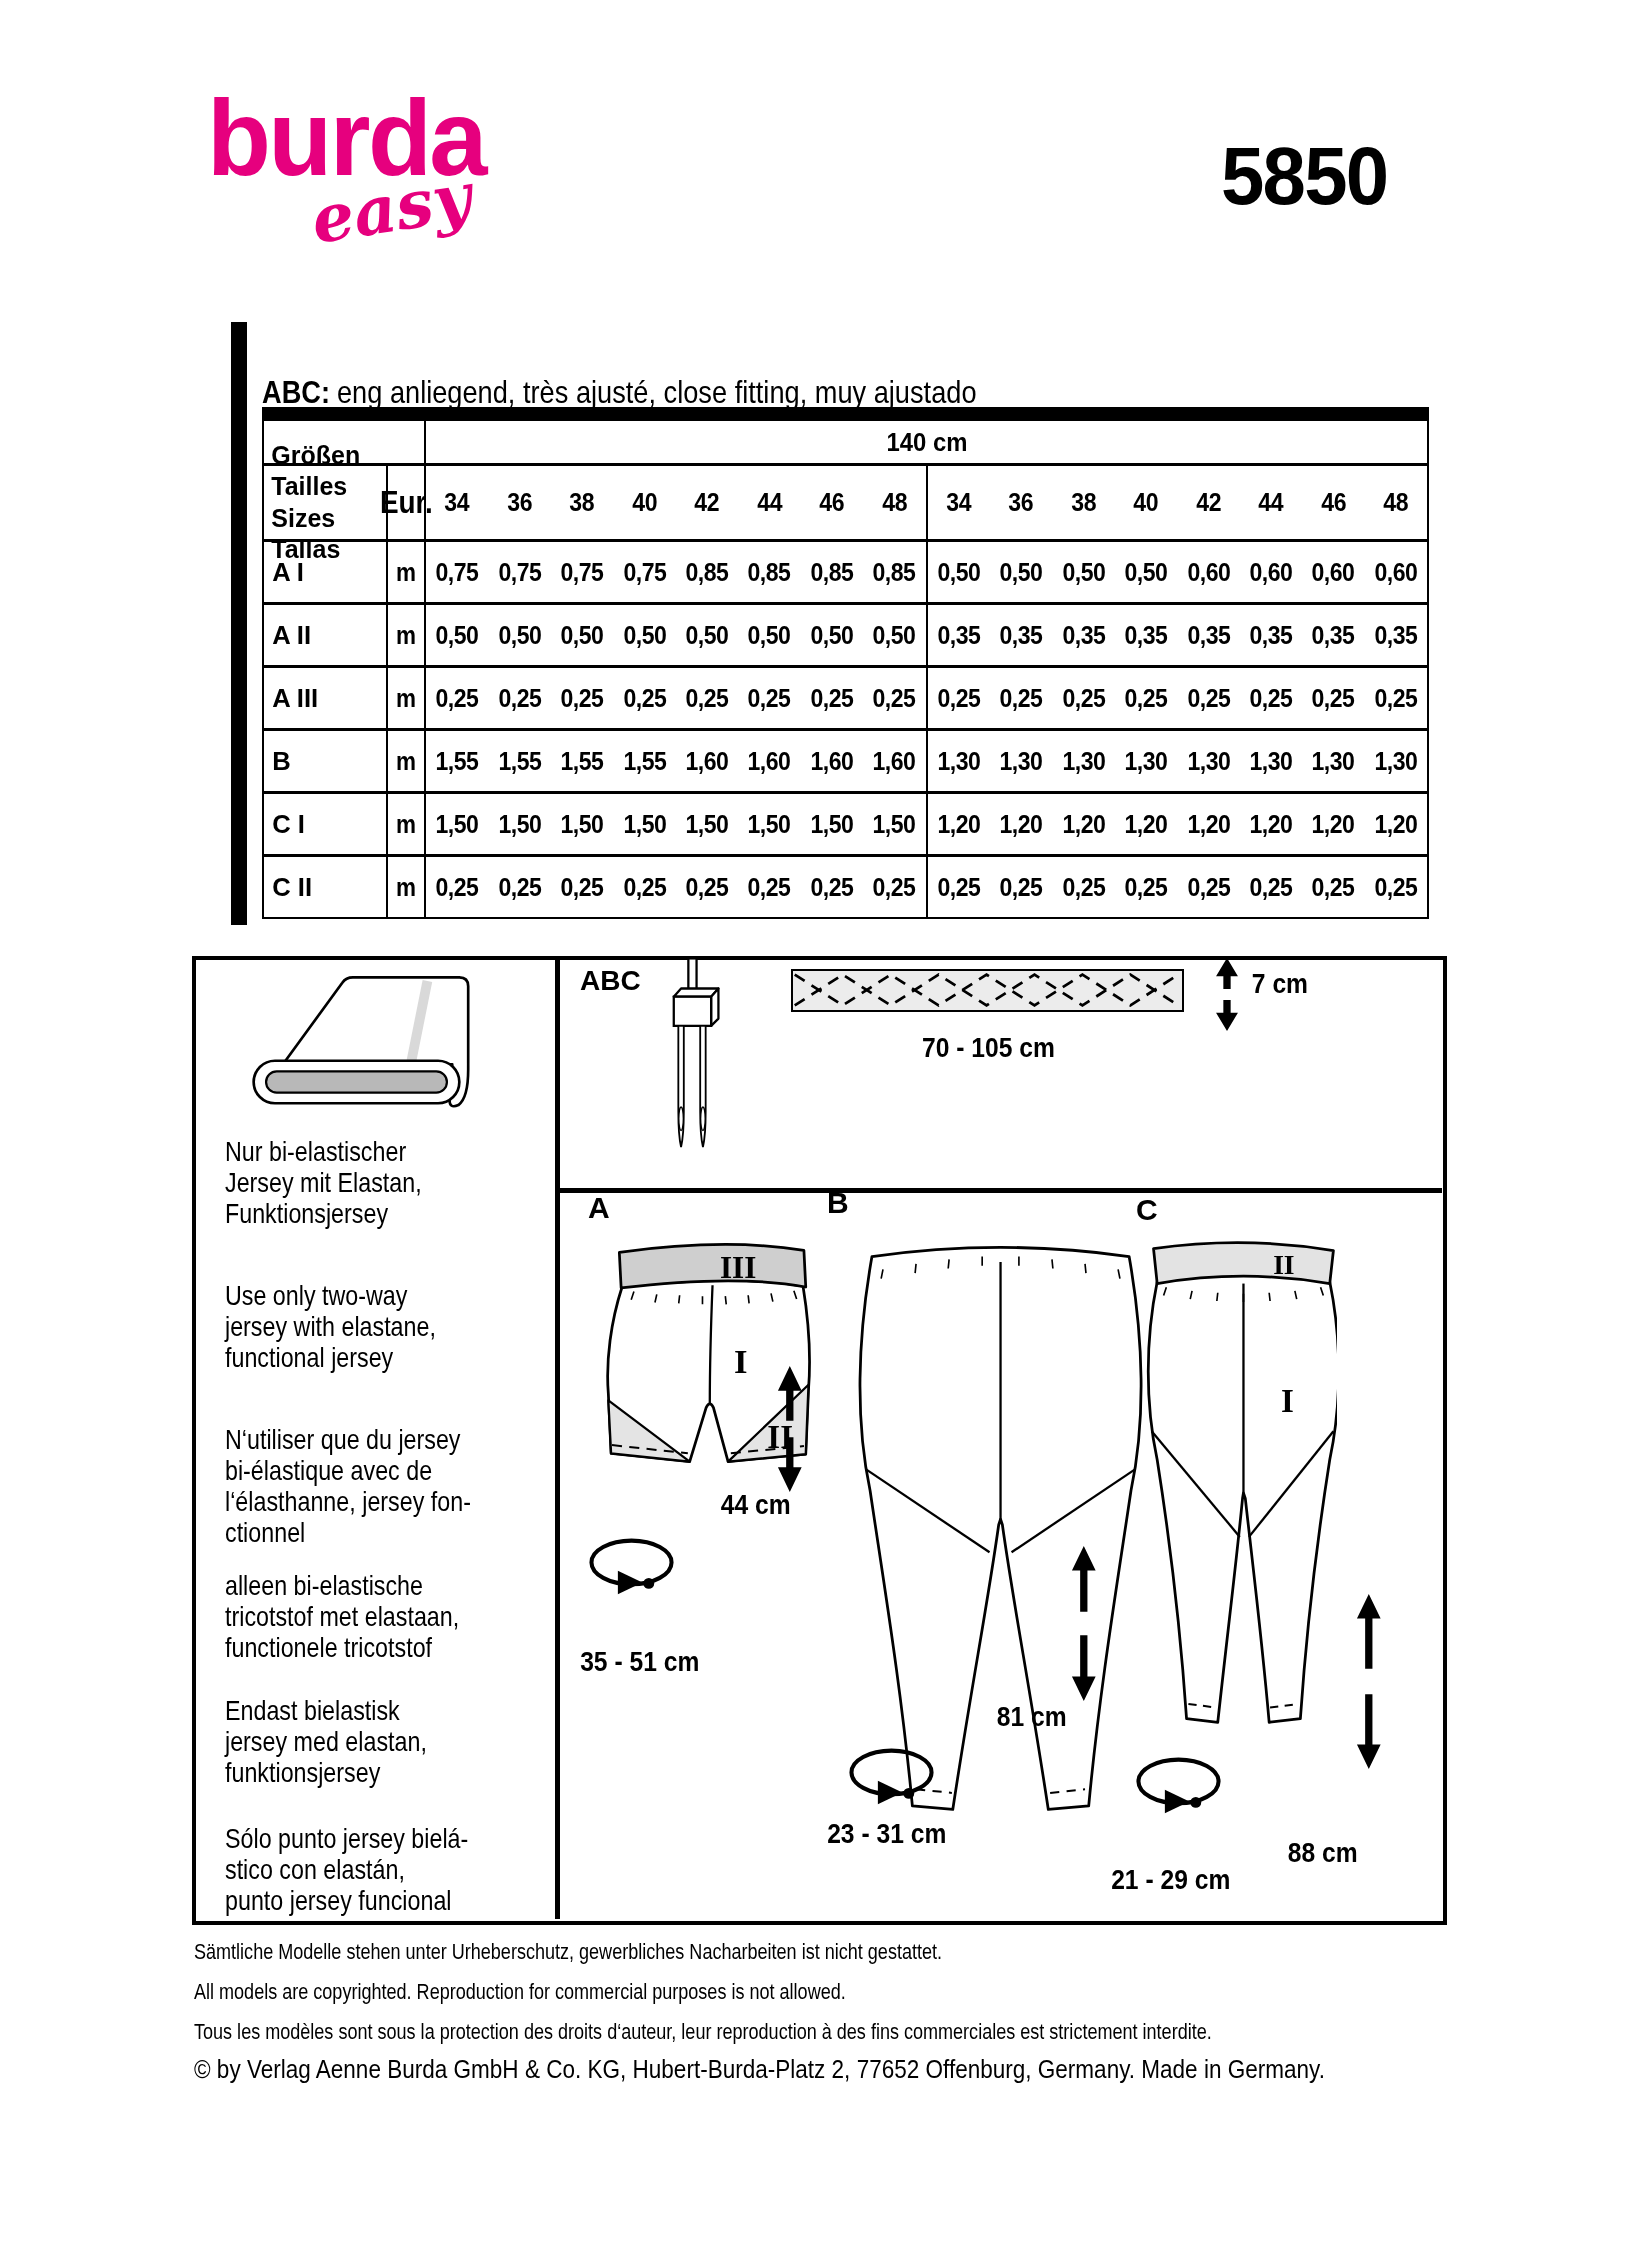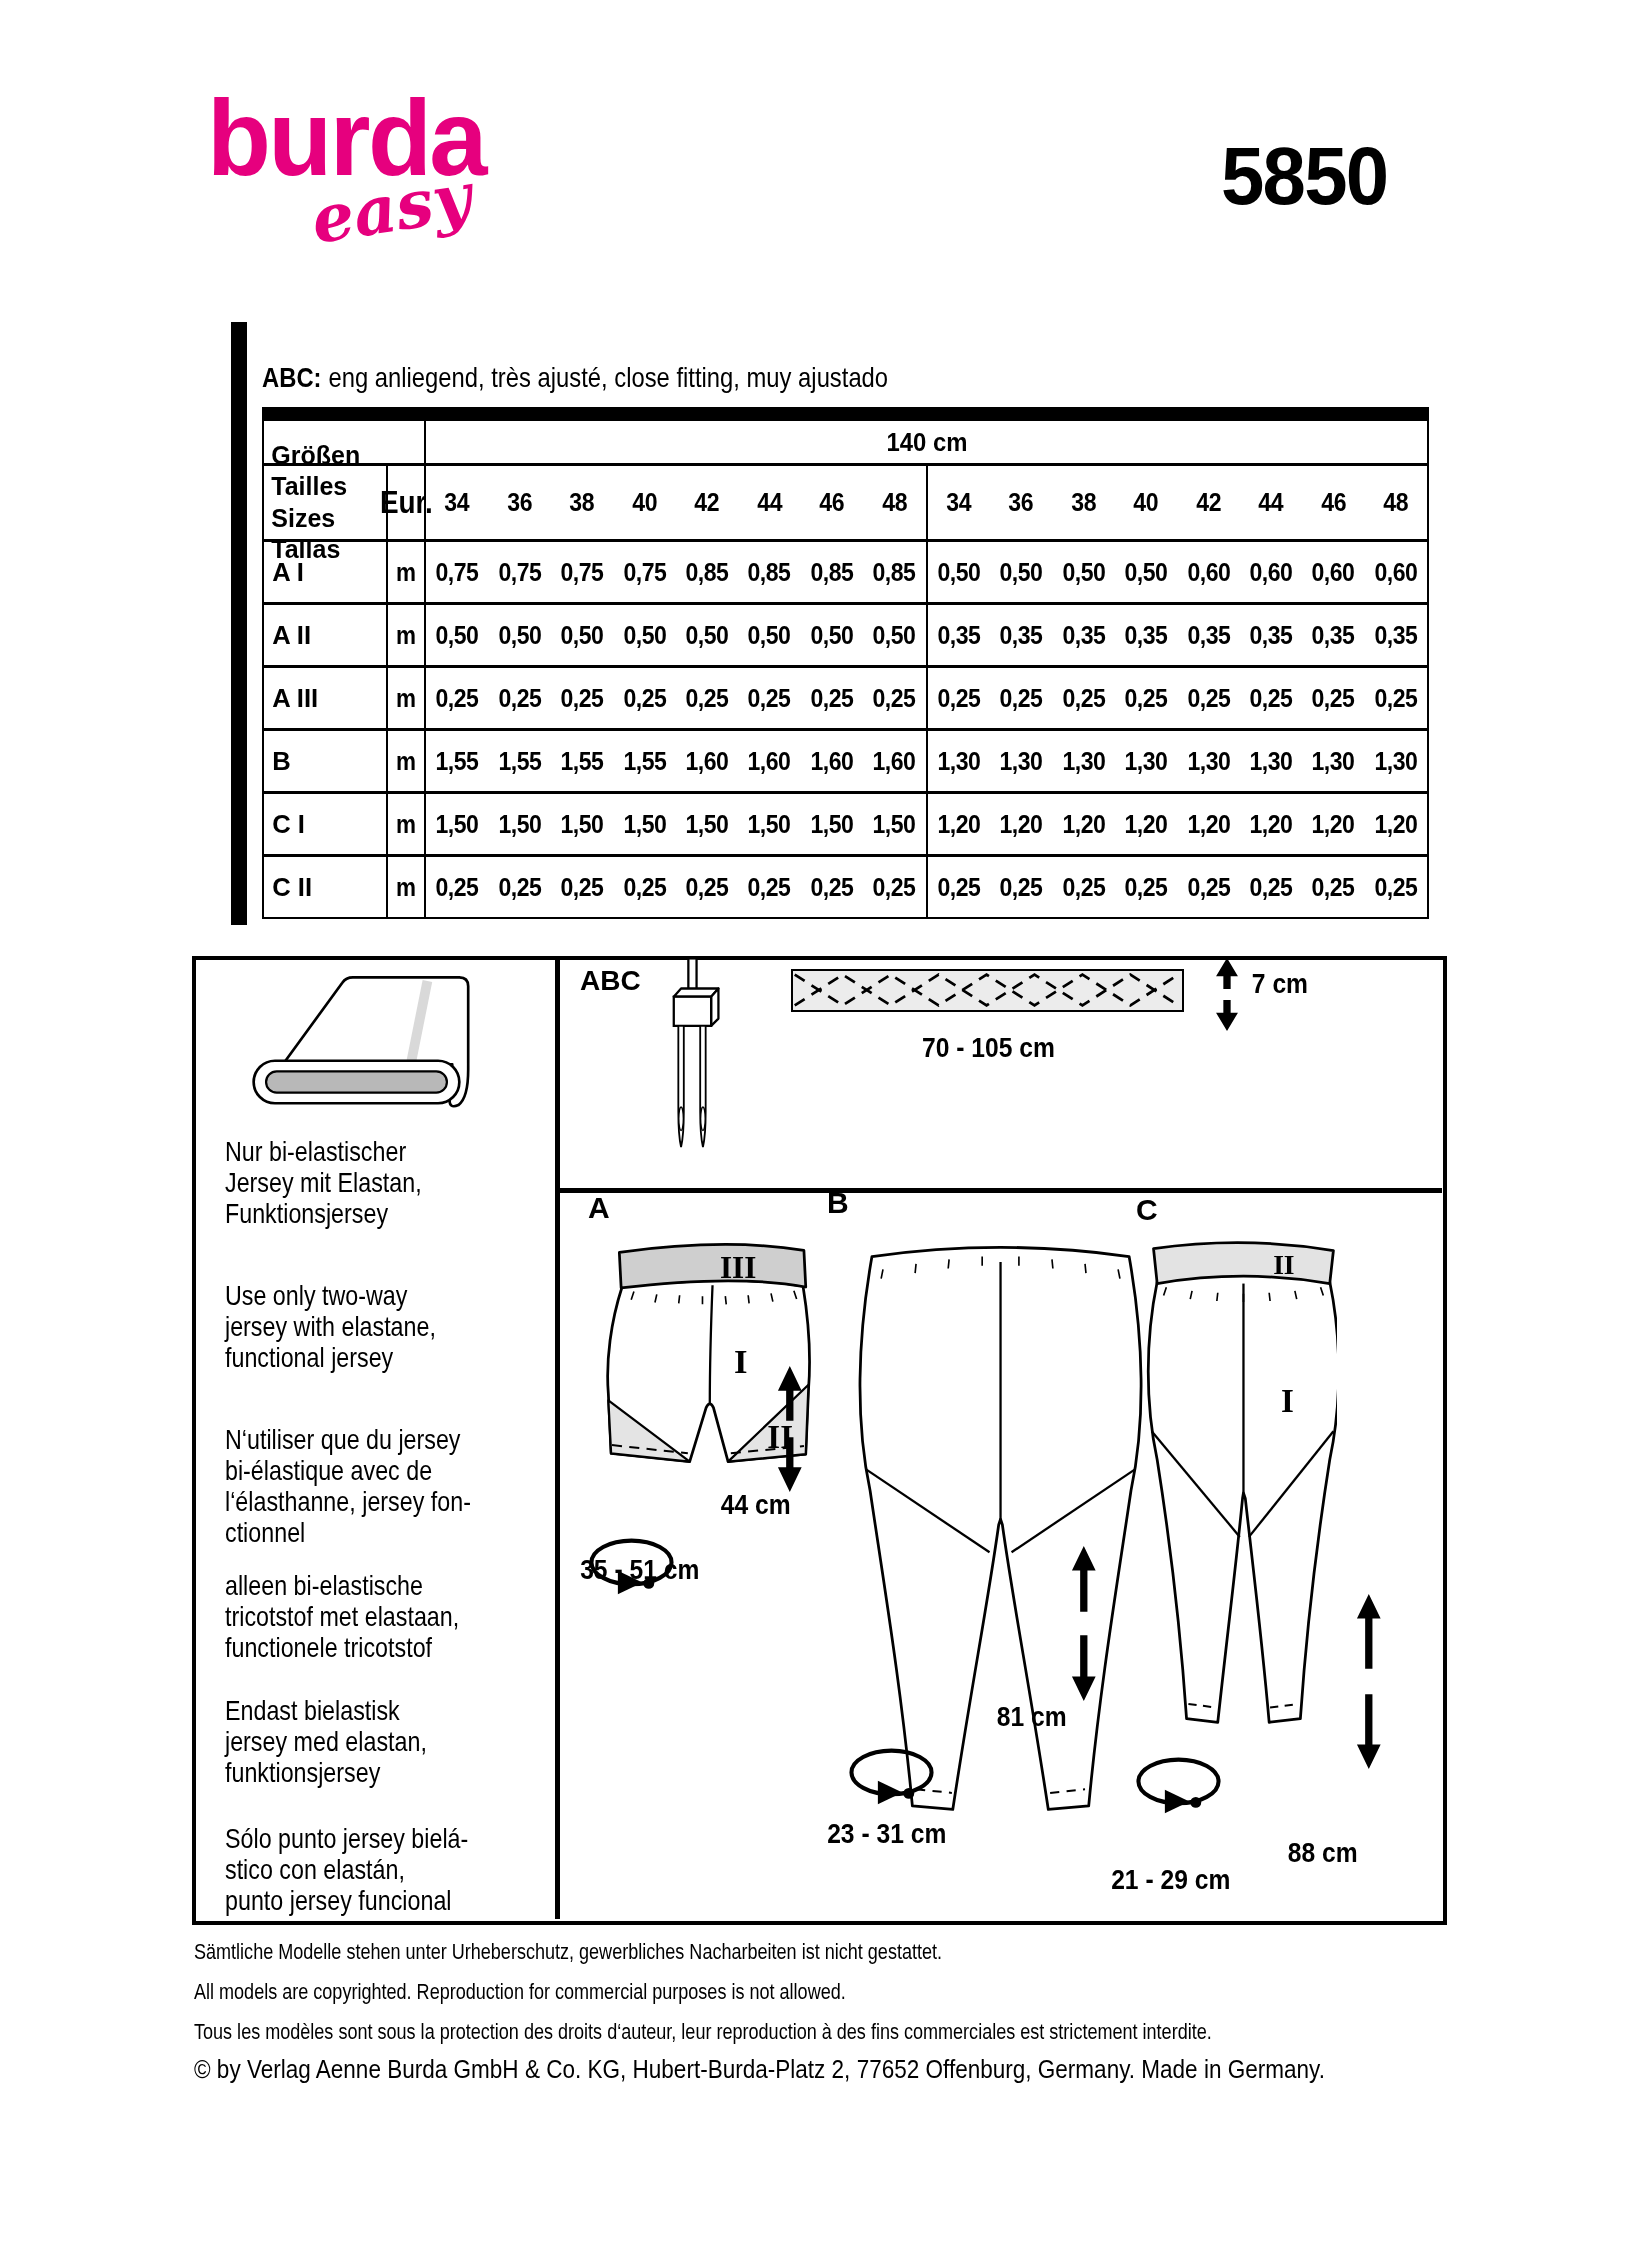--- a/index.html
+++ b/index.html
@@ -11,21 +11,21 @@
   
   .logo-main{left:207px;top:84px;font-size:108px;font-weight:700;letter-spacing:-2.7px;line-height:1;
              transform:scaleX(.97);transform-origin:0 0;}
   .logo-sub{left:307px;top:188px;font-size:66px;font-weight:700;font-style:italic;line-height:1;
             font-family:"DejaVu Serif",serif;transform:rotate(-9deg);transform-origin:0 0;}
   .pattern-no{left:1221px;top:135px;font-size:82px;font-weight:700;letter-spacing:-1.8px;line-height:1;
               transform:scaleX(.95);transform-origin:0 0;}
   .title-bar{left:231px;top:322px;width:15.5px;height:603px;background:#000;}
   .title{left:262px;top:318px;font-size:38px;font-weight:700;line-height:1;}
   .title .cond{word-spacing:24px;}
-  .subtitle{left:262px;top:364px;font-size:28px;line-height:1;}
+  .subtitle{left:262px;top:376px;font-size:32px;line-height:1;}
   .subtitle b{font-weight:700;}
   .subtitle .rest{margin-left:8.2px;}
   
   #size-table{position:absolute;left:262px;top:407px;width:1163px;
               border:2.7px solid #000;border-top:14.6px solid #000;background:#fff;}
   .trow{display:flex;border-bottom:3.7px solid #000;}
   .trow.last{border-bottom:none;justify-content:space-between;}
   .r1{height:42px;} .r2{height:73px;} .rd{height:60px;}
   .tc{display:flex;align-items:center;justify-content:center;box-sizing:border-box;font-weight:700;}
   .cw-label{width:122px;flex:none;}
@@ -535,21 +535,21 @@
     <path d="M14,138 L27,111 L18,111 L18,78 L10,78 L10,111 L1,111 Z" fill="#000"></path>
   </svg>
   <div class="abs meas" style="left:683px;top:1491px;width:146px">
     <span class="condc">44 cm</span>
   </div>
   <svg class="abs" style="left:586px;top:1535px" width="91" height="64" viewBox="0 0 100 70">
     <ellipse cx="50" cy="30" rx="44" ry="24" fill="none" stroke="#000" stroke-width="4.5"></ellipse>
     <polygon points="35,39 35,65 62,52" fill="#000"></polygon>
     <circle cx="69" cy="53" r="6" fill="#000"></circle>
   </svg>
-  <div class="abs meas" style="left:553px;top:1556px;width:174px">
+  <div class="abs meas" style="left:553px;top:1648px;width:174px">
     <span class="condc">35 - 51 cm</span>
   </div>
 
   <div class="abs sec-label" style="left:827px;top:1188px">B</div>
   <svg class="abs" style="left:842px;top:1229px" width="318" height="608" viewBox="0 0 345 662">
     <path d="M32,30 C16,120 14,210 30,285 C44,380 64,500 76,628 L120,632 C140,500 158,408 170,322 L172,316 L174,322 C186,408 204,500 224,632 L268,628 C280,500 300,380 314,285 C330,210 328,120 312,30 Q172,10 32,30 Z" fill="#fff" stroke="#000" stroke-width="3" stroke-linejoin="round"></path>
     <path d="M44,44 l-2,10 M80,38 l-1,10 M116,33 l-1,10 M152,30 l0,10 M192,30 l0,10 M228,33 l1,10 M264,38 l1,10 M300,44 l2,10" stroke="#000" stroke-width="1.8" fill="none"></path>
     <path d="M172,36 L172,316" stroke="#000" stroke-width="2.5" fill="none"></path>
     <path d="M26,262 L160,352" stroke="#000" stroke-width="2.5" fill="none"></path>
     <path d="M318,262 L184,352" stroke="#000" stroke-width="2.5" fill="none"></path>

